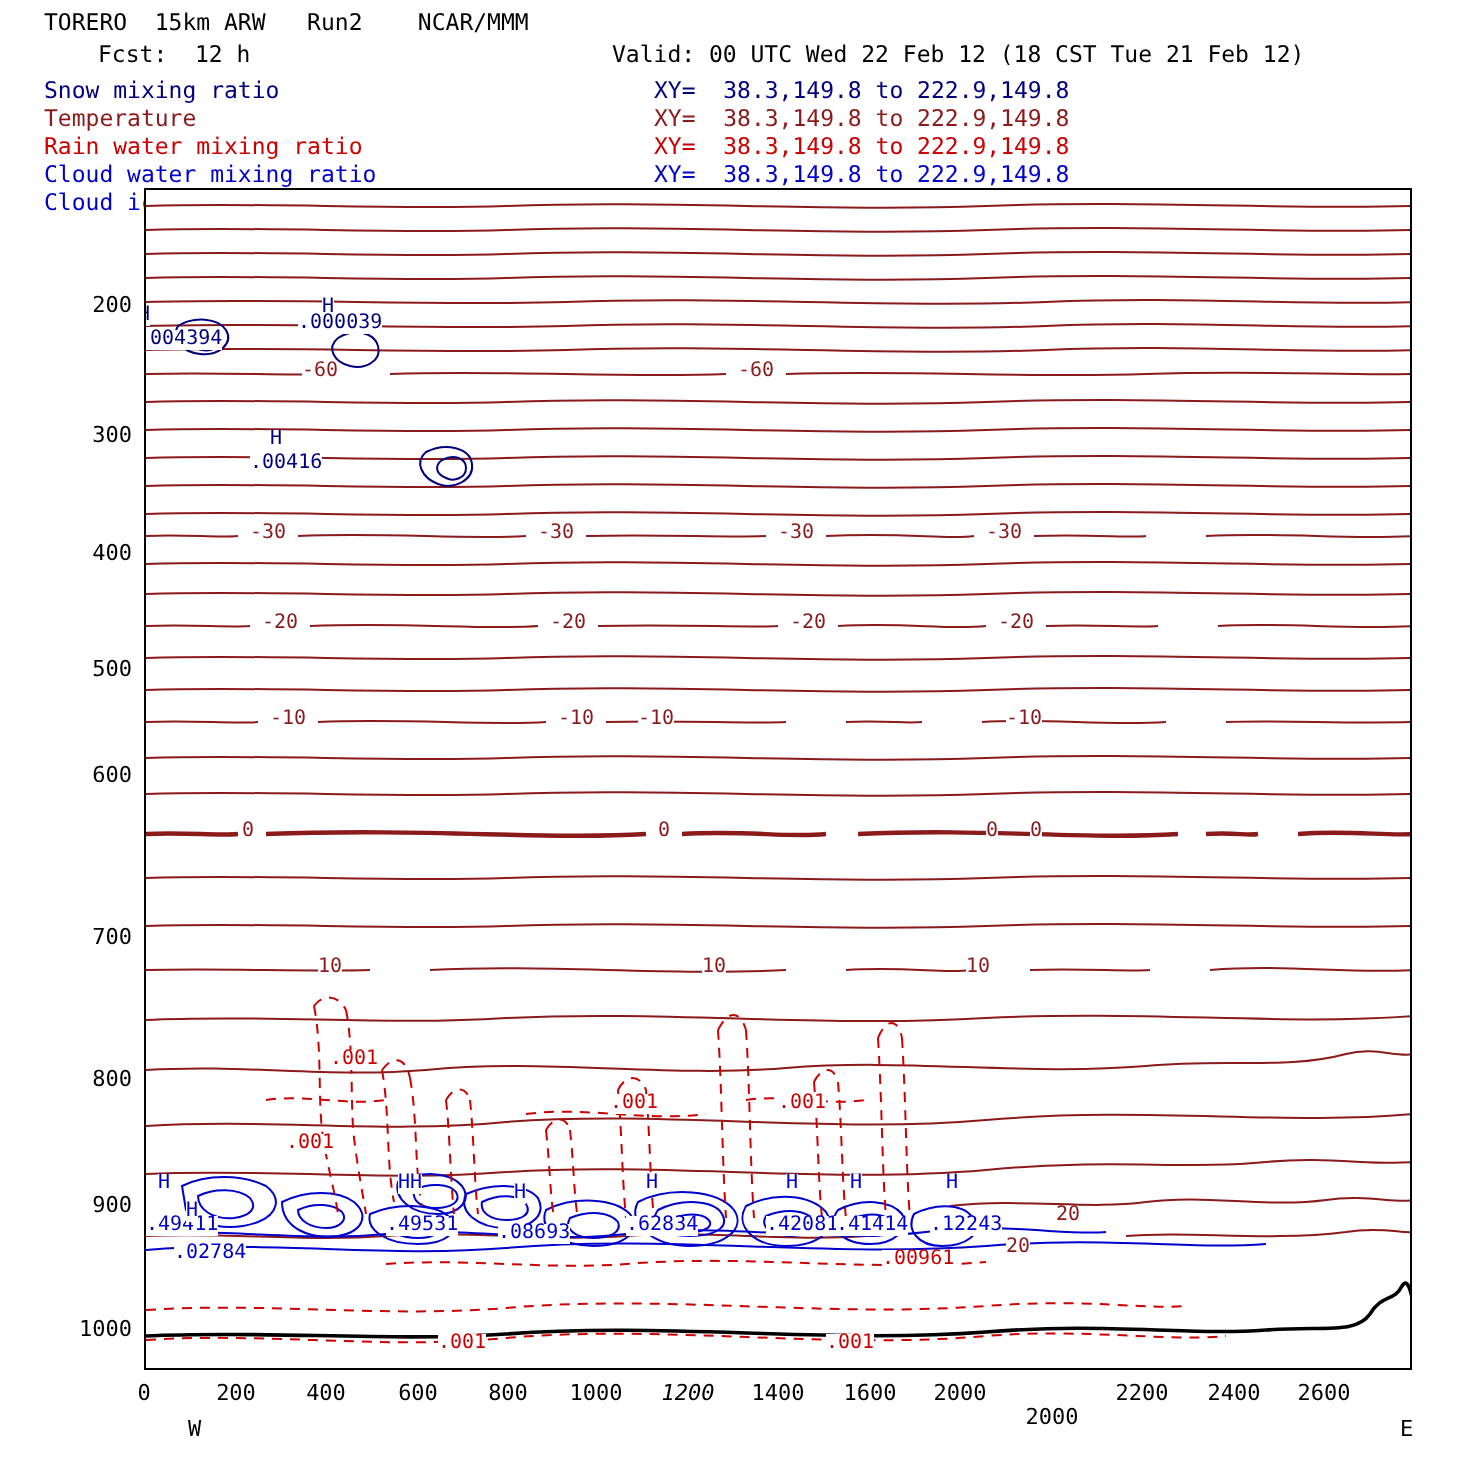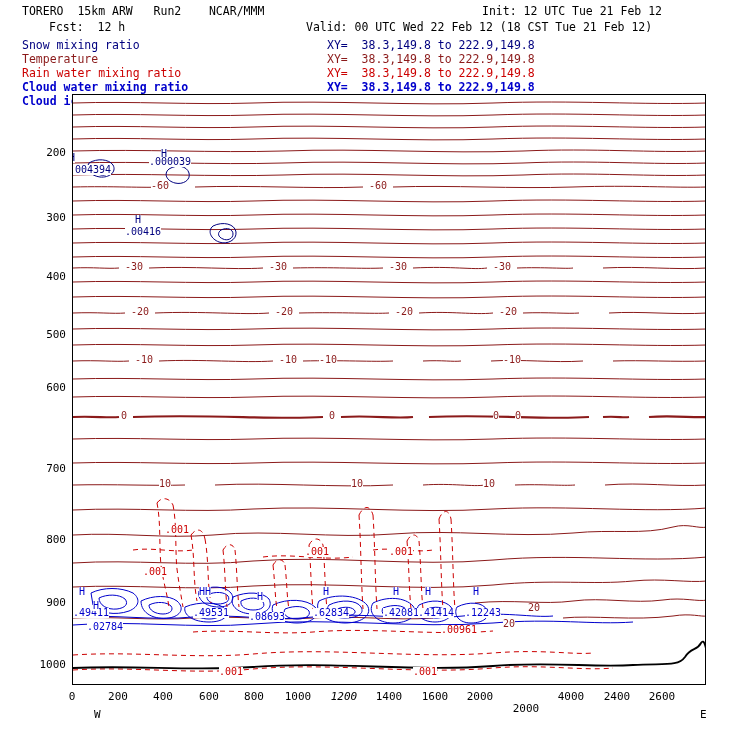--- a/index.html
+++ b/index.html
@@ -24,21 +24,21 @@
   .hdr {
     position: absolute;
     font-family: "DejaVu Sans Mono", "Liberation Mono", monospace;
     font-size: 11.5px;
     white-space: pre;
     letter-spacing: 0px;
   }
   .hdr.black { color: #000000; }
   .hdr.dkblue { color: #00007f; }
   .hdr.red    { color: #cc0000; }
-  .hdr.blue   { color: #0000cc; font-weight: bold; }
+  .hdr.blue   { color: #0000cc; }
 
   
   #plot {
     position: absolute;
     left: 56px;
     top: 94px;
     width: 634px;
     height: 591px;
     border: 1px solid #000000;
     box-sizing: border-box;
@@ -85,21 +85,20 @@
   .clabel.rain { color: #cc0000; }
   .clabel.cloud { color: #0000cc; }
   .clabel.snow { color: #00007f; }
 </style>
 </head>
 <body>
 
 <div id="root">
 
   <div class="hdr black" style="left:6px; top:4px;">TORERO  15km ARW   Run2    NCAR/MMM</div>
-  <div class="hdr black" style="left:466px; top:4px;">Init: 12 UTC Tue 21 Feb 12</div>
   <div class="hdr black" style="left:6px; top:20px;margin-left:27px;">Fcst:  12 h</div>
   <div class="hdr black" style="left:290px; top:20px;">Valid: 00 UTC Wed 22 Feb 12 (18 CST Tue 21 Feb 12)</div>
 
   <div class="hdr dkblue" style="left:6px; top:38px;">Snow mixing ratio</div>
   <div class="hdr dkblue" style="left:311px; top:38px;">XY=  38.3,149.8 to 222.9,149.8</div>
 
   <div class="hdr" style="left:6px; top:52px; color:#8b1a1a;">Temperature</div>
   <div class="hdr" style="left:311px; top:52px; color:#8b1a1a;">XY=  38.3,149.8 to 222.9,149.8</div>
 
   <div class="hdr red" style="left:6px; top:66px;">Rain water mixing ratio</div>
@@ -327,21 +326,21 @@
   <div class="axlabel xtick" style="left:82px; top:690px;">200</div>
   <div class="axlabel xtick" style="left:127px; top:690px;">400</div>
   <div class="axlabel xtick" style="left:173px; top:690px;">600</div>
   <div class="axlabel xtick" style="left:218px; top:690px;">800</div>
   <div class="axlabel xtick" style="left:262px; top:690px;">1000</div>
   <div class="axlabel xtick" style="left:308px; top:690px;font-style:italic;">1200</div>
   <div class="axlabel xtick" style="left:353px; top:690px;">1400</div>
   <div class="axlabel xtick" style="left:399px; top:690px;">1600</div>
   <div class="axlabel xtick" style="left:444px; top:690px;">2000</div>
   <div class="axlabel xtick" style="left:490px; top:690px;margin-top:12px;">2000</div>
-  <div class="axlabel xtick" style="left:535px; top:690px;">4000</div>
+  <div class="axlabel xtick" style="left:535px; top:690px;">2200</div>
   <div class="axlabel xtick" style="left:581px; top:690px;">2400</div>
   <div class="axlabel xtick" style="left:626px; top:690px;">2600</div>
 
   <div class="endlabel" style="left:78px; top:708px;">W</div>
   <div class="endlabel" style="left:684px; top:708px;">E</div>
 
 
 </div>
 
 </body></html>

